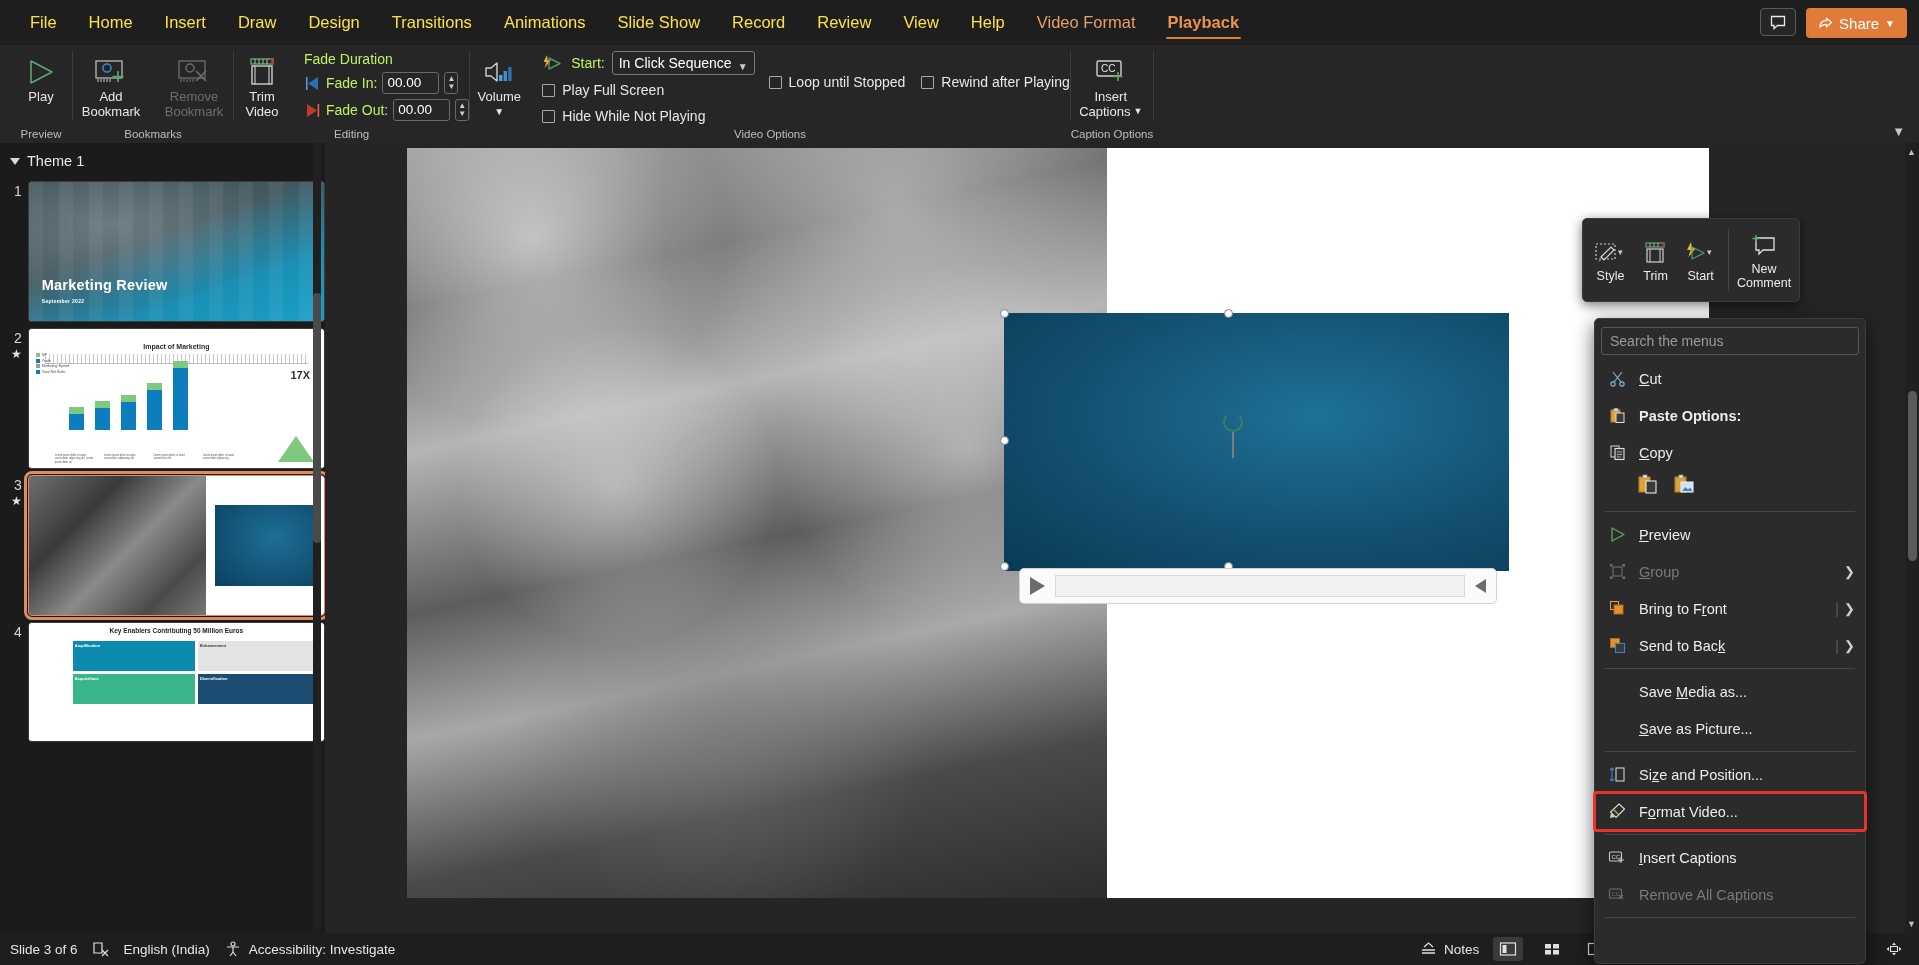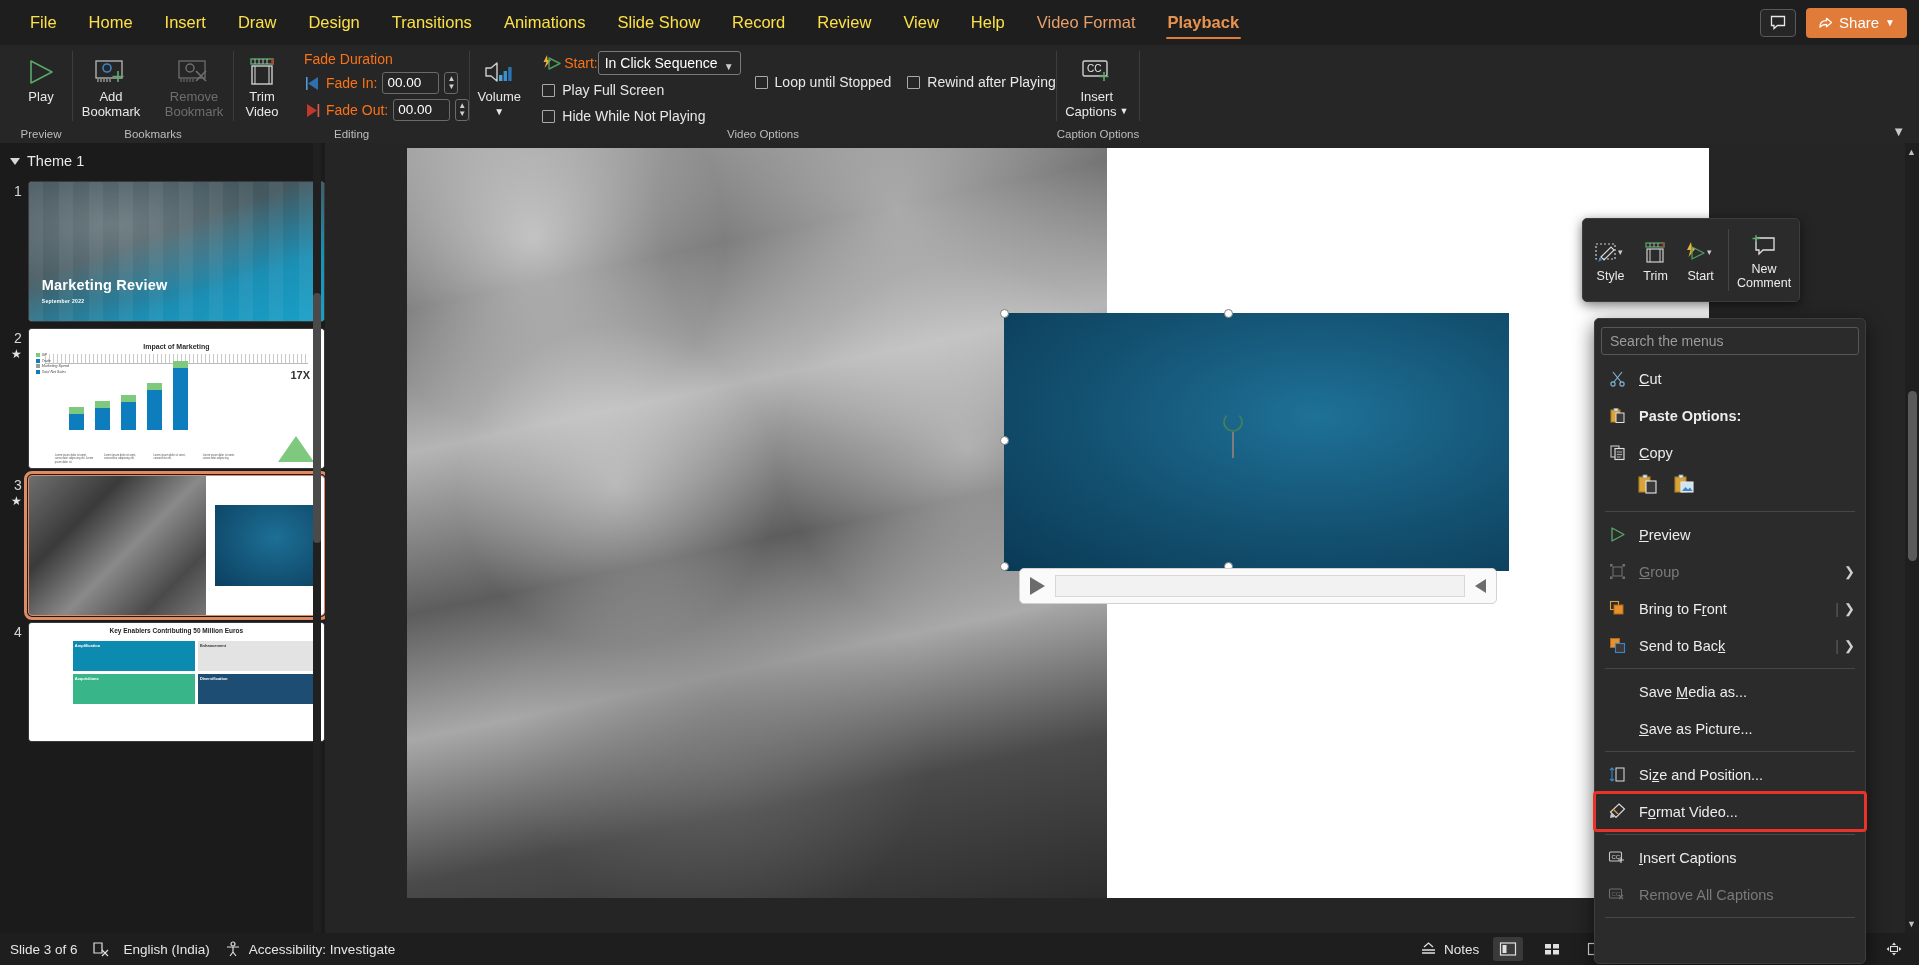--- a/index.html
+++ b/index.html
@@ -9,22 +9,22 @@
   
   .titlebar { height:45px; background:#1e1e1e; display:flex; align-items:center;
     position:relative; }
   .tabs { display:flex; align-items:center; height:45px; padding-left:14px; }
   .tab { font-size:16.5px; color:#fde047; padding:0 16px; height:45px;
     line-height:45px; cursor:default; white-space:nowrap; position:relative; }
   .tab.accent { color:#e8a06a; }
   .tab.active { color:#e8934f; font-weight:bold; }
   .tab.active::after { content:""; position:absolute; left:14px; right:14px;
     bottom:6px; height:2.5px; background:#e07b39; border-radius:2px; }
-  .titlebar-right { position:absolute; right:12px; top:0; height:45px;
-    display:flex; align-items:center; gap:10px; }
+  .titlebar-right { position:absolute; right:12px; top:8px; height:45px;
+    display:flex; align-items:flex-start; gap:10px; }
   .comment-btn { width:36px; height:28px; border:1px solid #5a5a5a; border-radius:4px;
     display:flex; align-items:center; justify-content:center; background:#262626; }
   .share-btn { height:30px; background:#e07b39; color:#fff; border-radius:4px;
     display:flex; align-items:center; gap:6px; padding:0 12px; font-size:15px; }
 
   
   .ribbon { height:98px; background:#262626; position:relative;
     display:flex; align-items:stretch; padding-left:10px; }
   .grp { display:flex; flex-direction:column; position:relative; }
   .grp-body { flex:1; display:flex; align-items:flex-start; padding-top:4px; }
@@ -43,21 +43,21 @@
   .spin { display:flex; align-items:center; gap:5px; }
   .numbox { width:57px; height:22px; background:#262626; border:1px solid #6a6a6a;
     border-radius:3px; color:#fff; font-size:13.5px; padding:0 4px; line-height:20px; }
   .spinarrows { width:14px; height:22px; border:1px solid #6a6a6a; border-radius:3px;
     display:flex; flex-direction:column; align-items:center; justify-content:center;
     font-size:8px; color:#cfcfcf; line-height:8px; }
   .selbox { height:24px; background:#262626; border:1px solid #7a7a7a; border-radius:3px;
     color:#fff; font-size:14px; padding:0 22px 0 6px; line-height:22px;
     position:relative; min-width:128px; }
   .selbox .cv { position:absolute; right:6px; top:4px; font-size:10px; color:#ccc; }
-  .lbl { font-size:14px; color:#f97316; }
+  .lbl { font-size:14px; color:#bef264; }
   .collapse { position:absolute; right:14px; bottom:4px; font-size:13px; color:#c8c8c8; }
 
   
   .main { display:flex; height:calc(965px - 45px - 98px - 32px); }
 
   
   .thumbs { width:325px; background:#1b1b1b; position:relative; overflow:hidden;
     flex:none; }
   .theme-row { display:flex; align-items:center; gap:7px; padding:10px 0 6px 10px;
     font-size:14.5px; color:#e9e9e9; }
@@ -335,21 +335,21 @@
             <path d="M3 10h5l6-5v18l-6-5H3z" fill="none" stroke="#d0d0d0" stroke-width="1.4" stroke-linejoin="round"></path>
             <rect x="16" y="17" width="3.4" height="6" fill="#4da3dd"></rect>
             <rect x="20.6" y="13" width="3.4" height="10" fill="#3a8fd0"></rect>
             <rect x="25.2" y="9" width="3.4" height="14" fill="#2b74b4"></rect>
           </svg>
         </div>
         <span>Volume</span>
         <span style="font-size:10px">▼</span>
       </div>
       <div style="display:flex;flex-direction:column;gap:4px;padding-top:2px;">
-        <div style="display:flex;align-items:center;">
+        <div style="display:flex;align-items:center;gap:7px;">
           <svg width="22" height="18" viewBox="0 0 22 18">
             <path d="M5 1 L1.5 8 H4.5 L2.5 14 L9 6 H5.5 Z" fill="#e8b33a"></path>
             <path d="M7 4 L18 9.5 L7 15 Z" fill="none" stroke="#4f9a63" stroke-width="1.4" stroke-linejoin="round"></path>
           </svg>
           <span class="lbl">Start:</span>
           <div class="selbox">
             <span>In Click Sequence</span>
             <span class="cv">▼</span>
           </div>
         </div>

